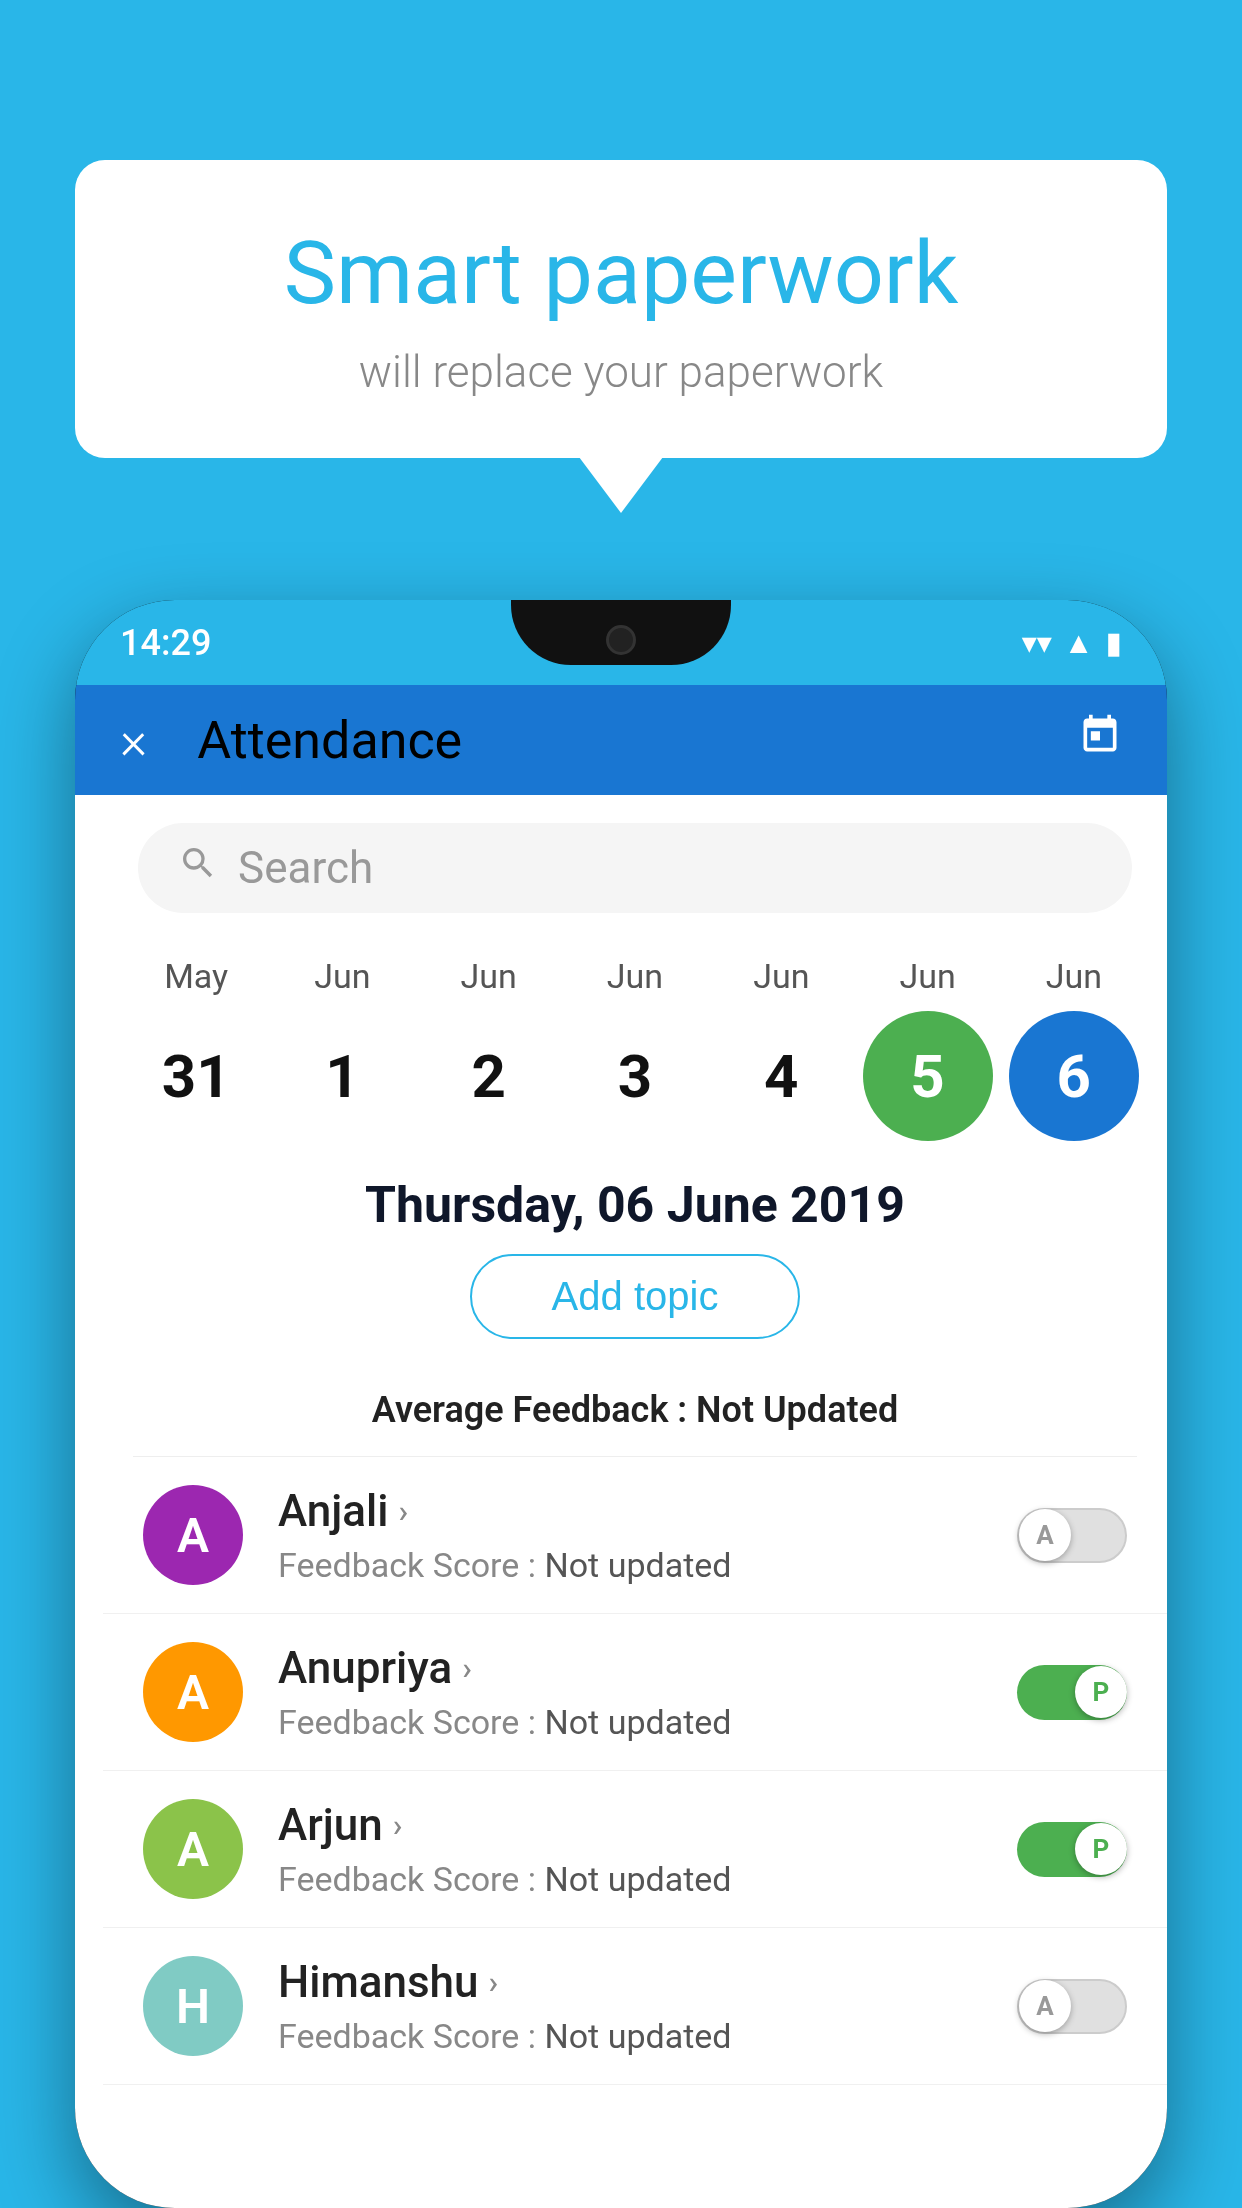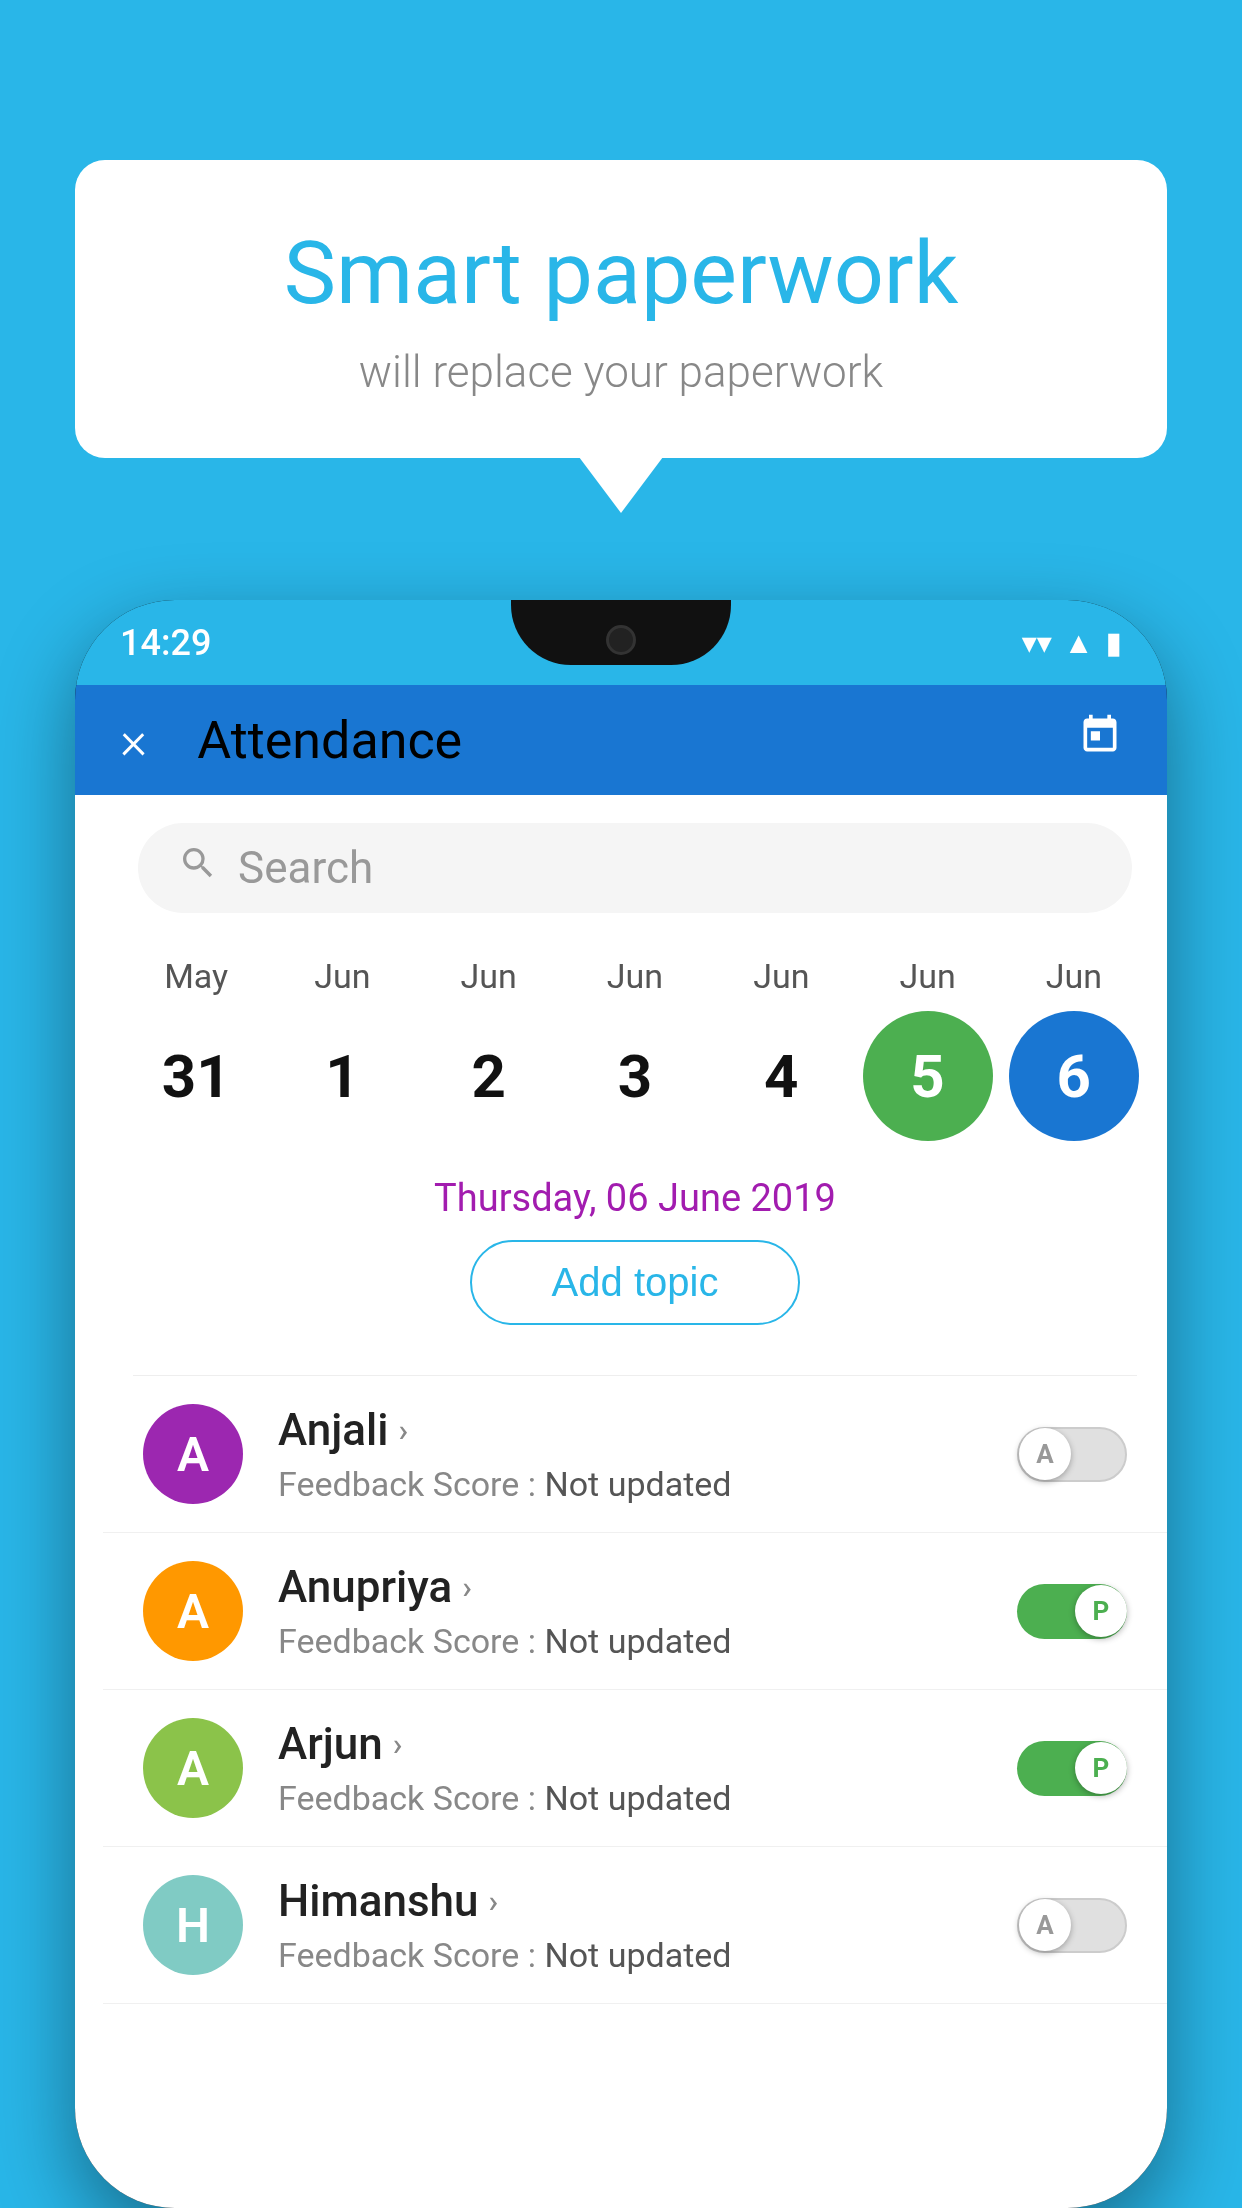--- a/index.html
+++ b/index.html
@@ -238,23 +238,23 @@
     }
 
     .date-item.selected {
       background: #1976d2;
       color: white;
     }
 
     
     .date-display {
       text-align: center;
-      font-size: 38px;
-      color: #a21caf;
-      font-weight: 400;
+      font-size: 50px;
+      color: #0f172a;
+      font-weight: 700;
       padding: 10px 0 20px;
     }
 
     
     .add-topic-btn {
       display: block;
       margin: 0 auto 25px;
       border: 2.5px solid #29b6e8;
       border-radius: 50px;
       padding: 18px 80px;
@@ -463,20 +463,23 @@
         <div class="date-item today">5</div>
         <div class="date-item selected">6</div>
       </div>
 
       <div class="date-display">Thursday, 06 June 2019</div>
 
       <div class="add-topic-container">
         <button class="add-topic-btn">Add topic</button>
       </div>
 
+      <div class="avg-feedback">
+        <span>Average Feedback : </span><span>Not Updated</span>
+      </div>
 
       <div class="divider"></div>
 
       <div>
 
         <div class="student-item">
           <div class="student-avatar avatar-purple">A</div>
           <div class="student-info">
             <div class="student-name">
               Anjali <span class="chevron">›</span>

